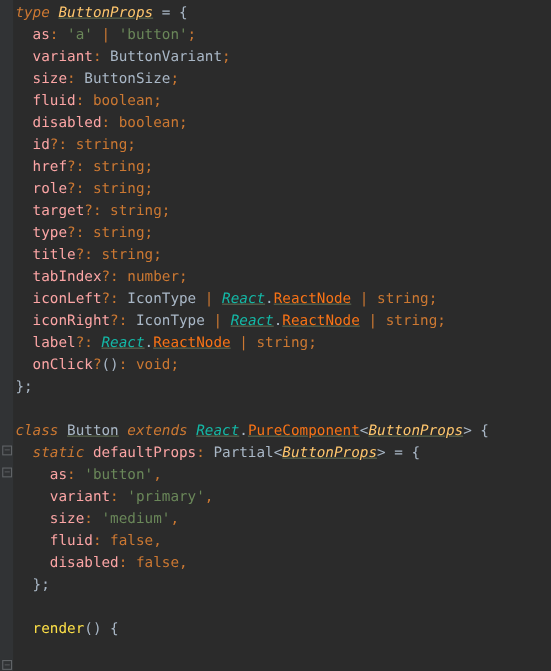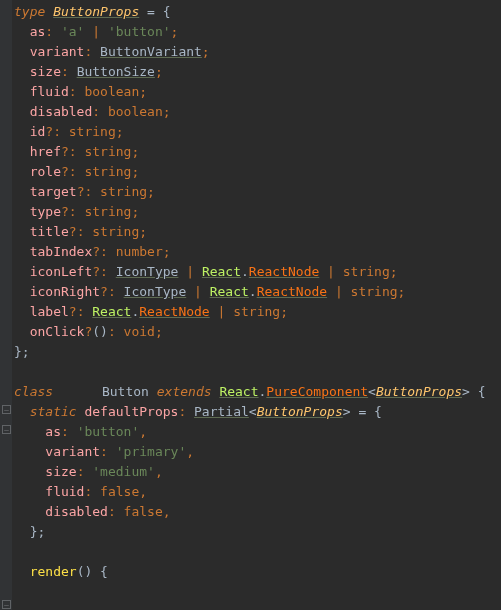--- a/index.html
+++ b/index.html
@@ -31,29 +31,29 @@
     cursor: pointer;
     background: #313335;
   }
   .code {
     position: absolute;
     left: 14px; top: 2px; right: 16px;
     white-space: pre;
     color: #a9b7c6;
   }
   .kw     { color: #cc7832; font-style: italic; }
-  .type   { color: #a9b7c6; text-decoration: underline; text-decoration-color: #5e6b52; }
+  .type   { color: #a9b7c6; text-decoration-color: #5e6b52; }
   .typedef{ color: #ffc66d; text-decoration: underline; text-decoration-color: #5e6b52; font-style: italic; }
-  .cls    { color: #a9b7c6; text-decoration-color: #5e6b52; margin-left: 41px; }
+  .cls    { color: #a9b7c6; text-decoration: underline; text-decoration-color: #5e6b52; }
   .prop   { color: #fca5a5; }
   .pun    { color: #cc7832; }
   .bracket{ color: #a9b7c6; }
   .tprim  { color: #cc7832; }
   .str    { color: #6a8759; }
-  .react  { color: #bef264; text-decoration: underline; text-decoration-color: #5e6b52; }
+  .react  { color: #14b8a6; text-decoration: underline; text-decoration-color: #5e6b52; font-style: italic; }
   .rnode  { color: #f97316; text-decoration: underline; text-decoration-color: #5e6b52; }
   .pipe   { color: #cc7832; }
   .fn     { color: #fde047; }
   .bool   { color: #cc7832; text-align: right; }
 </style>
 </head>
 <body>
 
 <div class="gutter">
   <div class="fold" style="top:405px">−</div>

